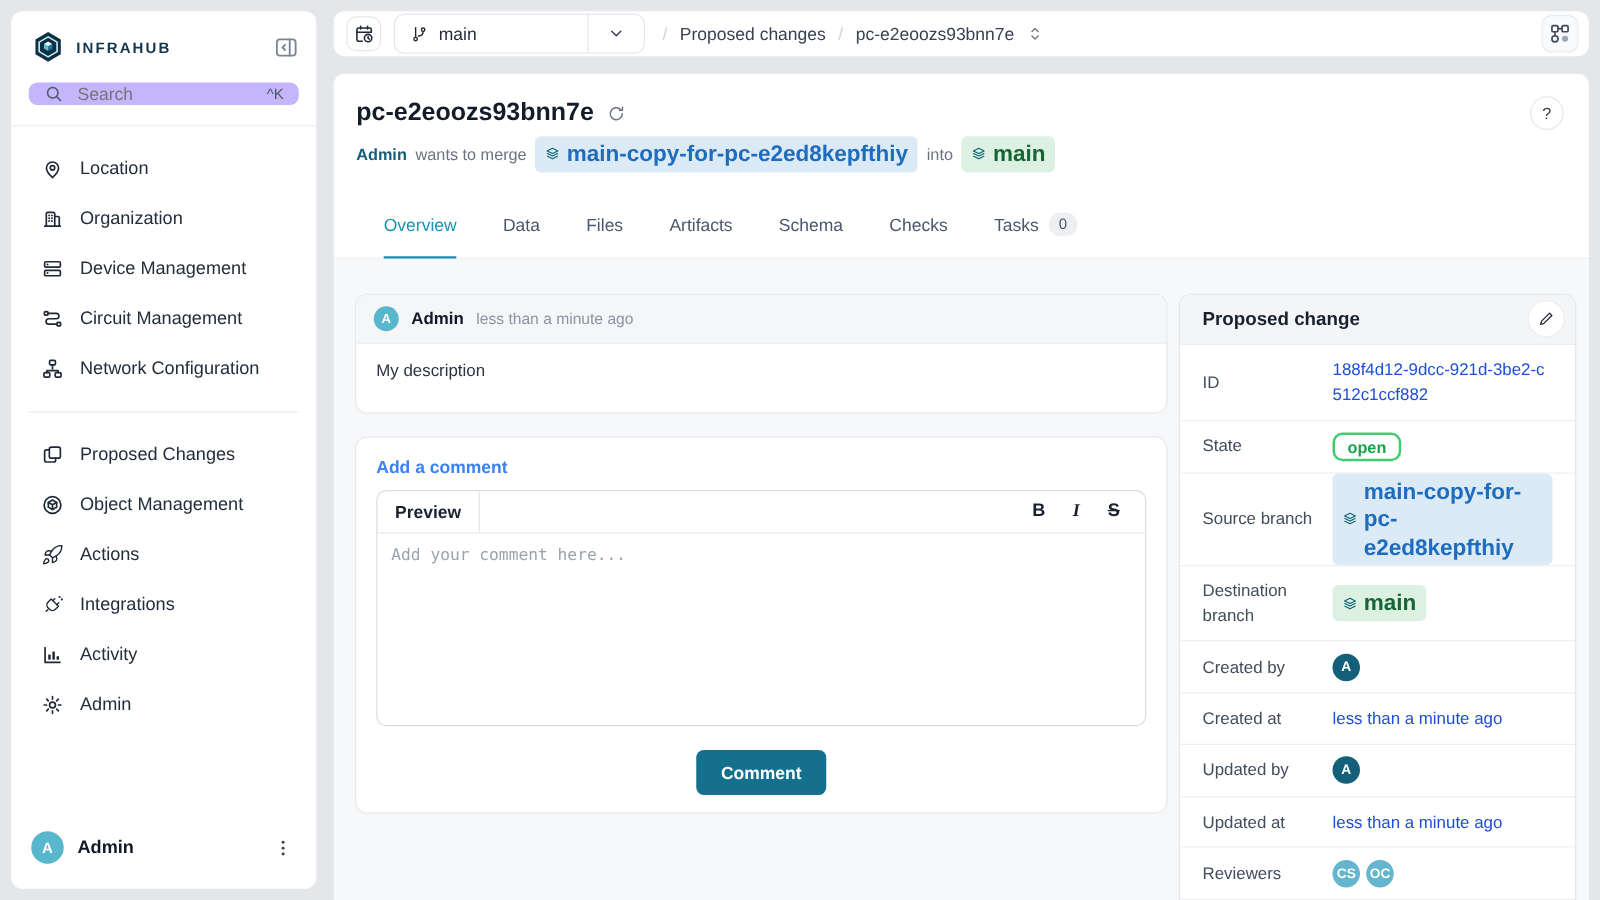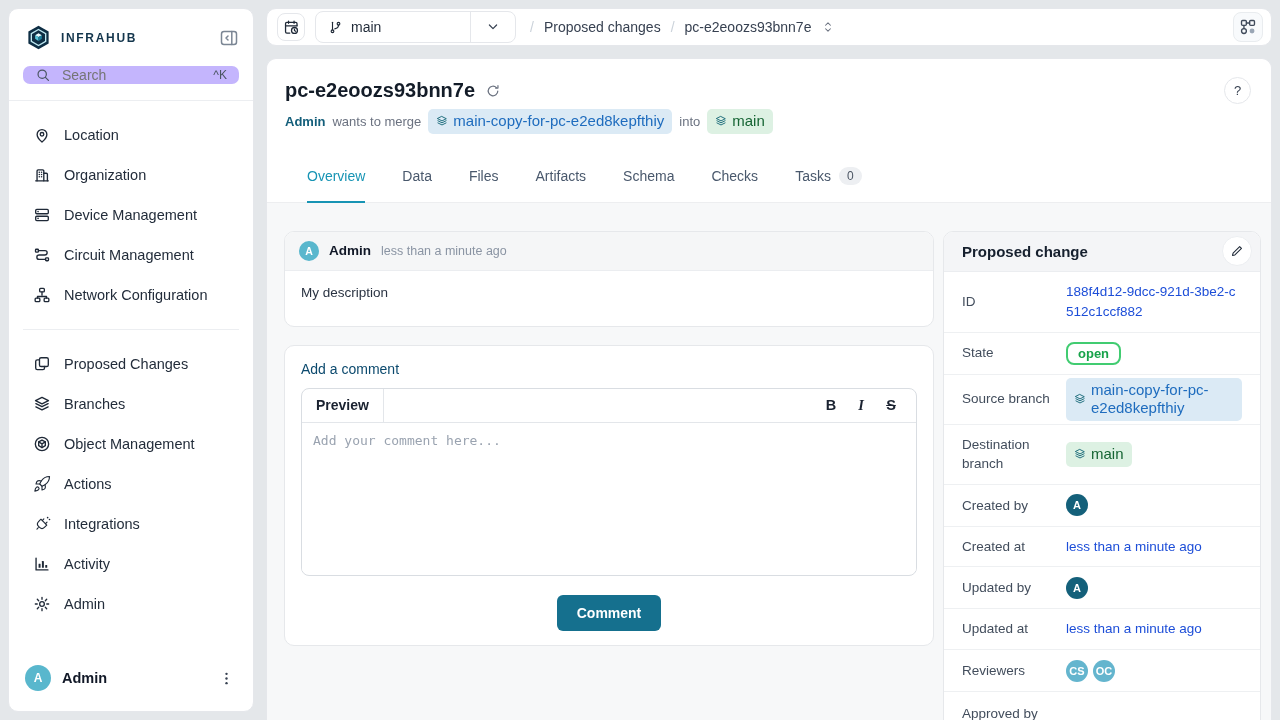--- a/index.html
+++ b/index.html
@@ -40,41 +40,41 @@
 
   
   .main{position:absolute;left:266px;top:58px;width:1006px;height:662px;background:#fff;border:1px solid #e5e7eb;border-bottom:none;border-radius:10px 10px 0 0;box-sizing:border-box;display:flex;flex-direction:column;overflow:hidden}
   .mc-head{padding:20px 18px 0;position:relative}
   .title-row{display:flex;align-items:center;gap:10px}
   .page-title{font-size:20px;font-weight:700;color:#131c28;margin:0}
   .refresh-btn{background:none;border:none;color:#6b7280;padding:0;cursor:pointer}
   .help-btn{position:absolute;right:20px;top:18px;width:27px;height:27px;border-radius:50%;border:1px solid #e5e7eb;background:#fff;color:#374151;font-size:13px;display:flex;align-items:center;justify-content:center;cursor:pointer}
   .merge-line{display:flex;align-items:center;gap:7px;margin-top:7px;font-size:13px;color:#6b7280}
   .merge-author{color:#135e7a;font-weight:700}
-  .branch-badge{display:inline-flex;align-items:center;gap:5px;border-radius:5px;padding:3px 8px;font-size:15px;font-weight:400;line-height:1.25}
+  .branch-badge{display:inline-flex;align-items:center;gap:5px;border-radius:5px;padding:3px 8px;font-size:18px;font-weight:700;line-height:1.25}
   .bb-blue{background:#dbeaf5;color:#1e6cbe}
   .bb-green{background:#ddf1e3;color:#166534}
   .bb-icon{color:#0e6373;flex:none}
 
   .tabs{display:flex;align-items:stretch;gap:37px;padding:0 40px;margin-top:17px;border-bottom:1px solid #edeef0;height:51px}
   .tab{display:flex;align-items:center;gap:8px;font-size:14px;color:#49586c;border-bottom:2px solid transparent;margin-bottom:-1px;cursor:pointer}
   .tab.active{color:#1794b4;border-bottom-color:#1794b4}
   .tab-badge{background:#edeff2;color:#4b5563;font-size:12px;border-radius:999px;padding:2px 8px;line-height:1.2}
 
   .content{flex:1;background:#f7f8f9;padding:28px 10px 0 17px;display:flex;overflow:hidden}
   .left-col{width:650px;display:flex;flex-direction:column;gap:18px}
 
   .comment-card{background:#fff;border:1px solid #e6e8eb;border-radius:10px;overflow:hidden}
   .cc-head{display:flex;align-items:center;gap:10px;background:#f5f6f7;border-bottom:1px solid #ebedf0;padding:9px 14px}
   .cc-author{font-size:13.5px;font-weight:700;color:#111827}
   .cc-time{font-size:12.5px;color:#8a94a3}
   .cc-body{padding:14px 16px 26px;font-size:13.5px;color:#2a3342}
 
   .editor-card{background:#fff;border:1px solid #e6e8eb;border-radius:10px;padding:15px 16px 14px;box-sizing:border-box}
-  .ec-title{font-size:14px;font-weight:400;color:#0c4a6e}
+  .ec-title{font-size:14px;font-weight:700;color:#3b82f6}
   .editor-box{margin-top:11px;border:1px solid #d9dde2;border-radius:8px;overflow:hidden}
   .ed-toolbar{display:flex;align-items:stretch;border-bottom:1px solid #e3e6ea;height:33px}
   .ed-preview{display:flex;align-items:center;padding:0 14px;font-size:14px;font-weight:700;color:#1a2230;border-right:1px solid #e3e6ea;cursor:pointer}
   .ed-spacer{flex:1}
   .fmt-btn{background:none;border:none;width:26px;font-size:14.5px;font-weight:700;color:#1a2230;cursor:pointer;padding:0}
   .fmt-wrap{display:flex;align-items:center;gap:4px;padding-right:12px}
   .ed-text{width:100%;height:148px;border:none;outline:none;resize:none;box-sizing:border-box;padding:10px 11px;font-family:"DejaVu Sans Mono","Liberation Mono",monospace;font-size:13px;color:#374151}
   .ed-text::placeholder{color:#9aa3b0}
   .ec-actions{display:flex;justify-content:center;margin-top:19px}
   .comment-btn{background:#15708e;color:#fff;border:none;border-radius:6px;font-size:14px;font-weight:600;padding:10px 20px;cursor:pointer;font-family:inherit}
@@ -190,30 +190,20 @@
     <hr class="nav-divider">
 
     <div class="nav-item">
       <span class="nico">
           <svg class="ic" width="18" height="18" viewBox="0 0 20 20" stroke-width="1.4">
             <rect x="7.2" y="3" width="9.8" height="9.8" rx="1.8"></rect>
             <path d="M12.8 12.8v1.6a1.8 1.8 0 0 1-1.8 1.8H4.8A1.8 1.8 0 0 1 3 14.4V7.2a1.8 1.8 0 0 1 1.8-1.8h1.6"></path>
           </svg>
         </span>
       <span>Proposed Changes</span>
-    </div>
-    <div class="nav-item">
-      <span class="nico">
-          <svg class="ic" width="18" height="18" viewBox="0 0 20 20" stroke-width="1.4">
-            <path d="M10 2.6L17.2 6.2 10 9.8 2.8 6.2z"></path>
-            <path d="M3.2 9.6L10 13l6.8-3.4"></path>
-            <path d="M3.2 13.2L10 16.6l6.8-3.4"></path>
-          </svg>
-        </span>
-      <span>Branches</span>
     </div>
     <div class="nav-item">
       <span class="nico">
           <svg class="ic" width="18" height="18" viewBox="0 0 20 20" stroke-width="1.25">
             <circle cx="10" cy="10" r="7.4"></circle>
             <path d="M10 5.6l3.7 2.1v4.2L10 14l-3.7-2.1V7.7z"></path>
             <path d="M6.3 7.7L10 9.8l3.7-2.1M10 9.8V14"></path>
           </svg>
         </span>
       <span>Object Management</span>

